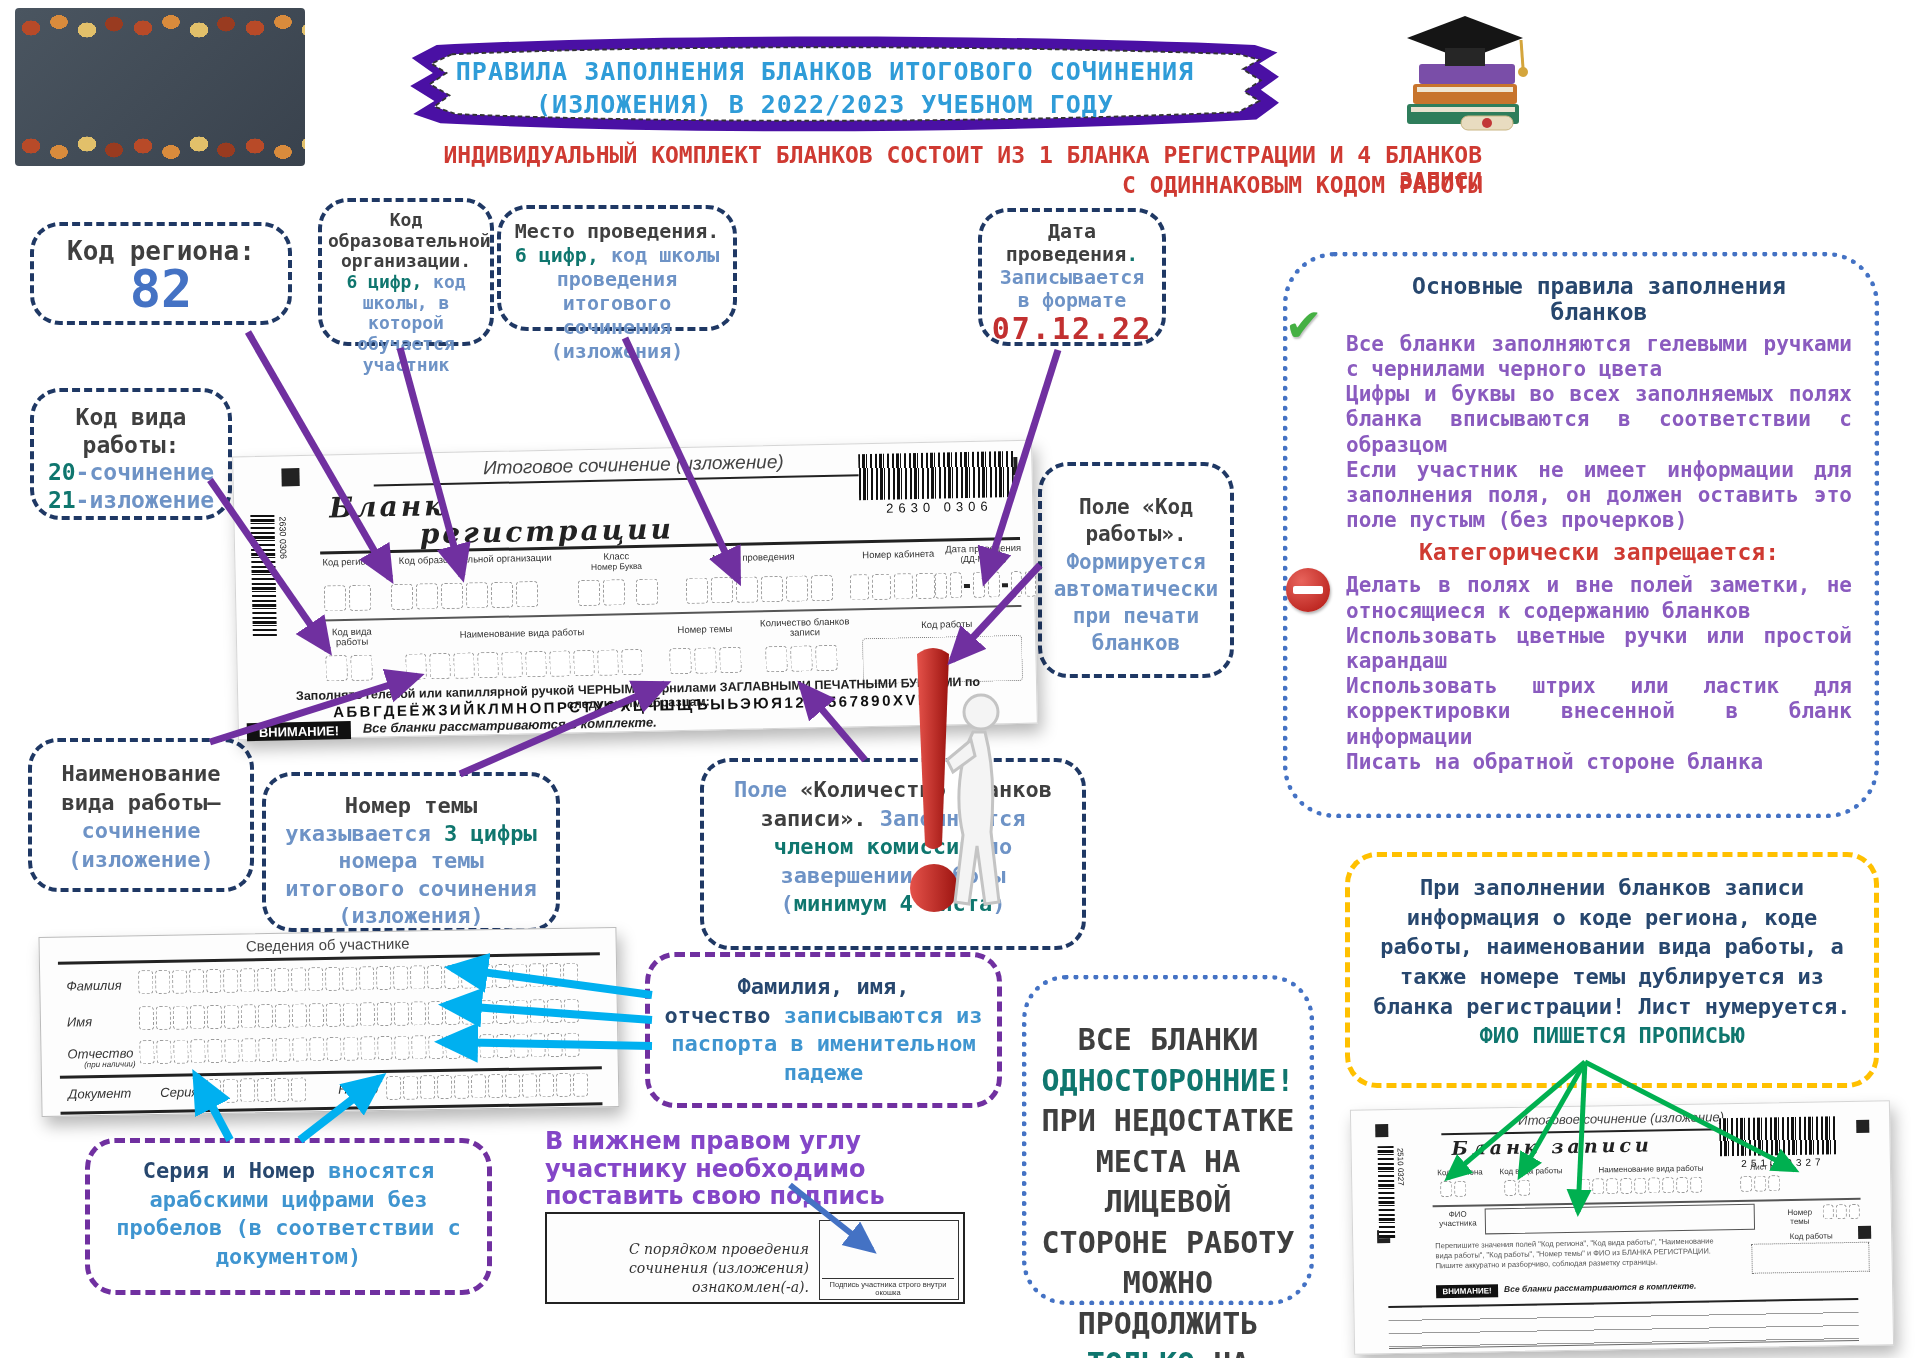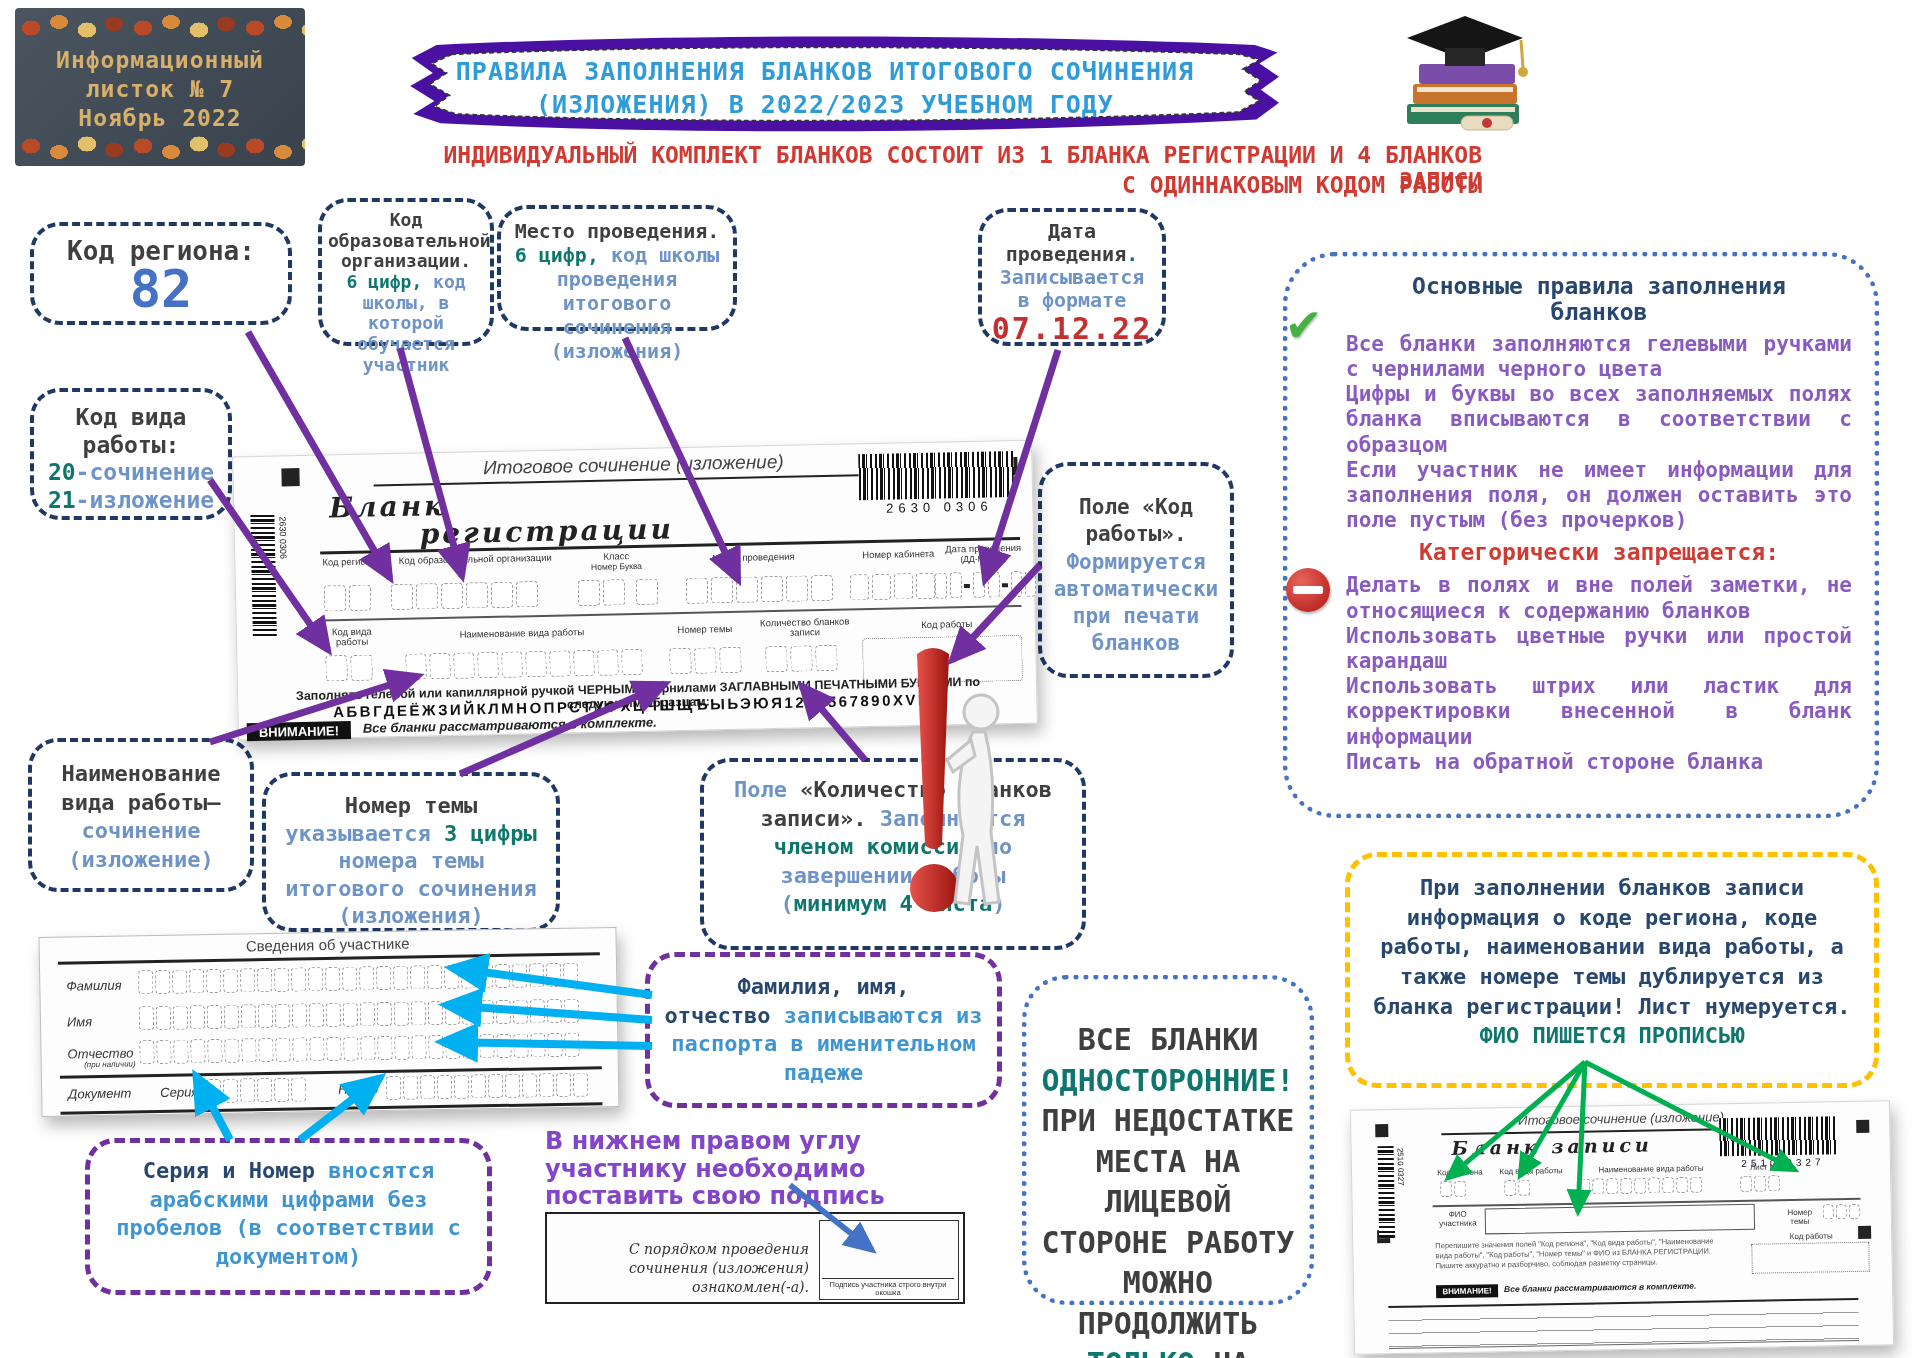--- a/index.html
+++ b/index.html
@@ -40,23 +40,20 @@
   .dash{position:absolute;width:6px;height:4px;background:#222}
 </style>
 </head>
 <body>
 
 <div class="stage">
 
   <div class="abs" style="left:15px;top:8px;width:290px;height:158px;background:linear-gradient(135deg,#4a5560,#39424d);border-radius:4px;overflow:hidden">
     <div class="leaves" style="top:0;height:38px"></div>
     <div class="leaves" style="bottom:0;height:40px;transform:scaleY(-1)"></div>
-    <div class="abs pre" style="left:0;top:38px;width:100%;text-align:center;color:#d9b06a;font-weight:bold;font-size:23px;line-height:1.25;letter-spacing:1px">Информационный
-листок № 7
-Ноябрь 2022</div>
   </div>
 
   <div class="abs" style="left:365px;top:30px;width:920px;height:112px">
     <svg width="920" height="112" viewBox="0 0 1220 120" preserveAspectRatio="none" style="position:absolute;left:0;top:0">
       <path d="M95,16 C400,4 820,4 1180,16 L1210,24 L1186,36 L1212,50 L1188,64 L1212,78 L1182,96 C820,112 400,112 100,100 L64,90 L92,76 L60,60 L90,46 L62,30 Z" fill="#4a10a4"></path>
       <path d="M115,26 C400,16 820,16 1160,26 L1186,32 L1164,42 L1188,54 L1166,66 L1186,76 L1158,88 C820,100 400,100 120,90 L92,82 L112,70 L86,58 L108,46 L88,36 Z" fill="#fff" stroke="#333" stroke-width="2" stroke-dasharray="6 4"></path>
     </svg>
     <div class="abs pre" style="left:0;top:26px;width:100%;text-align:center;color:#2f9cd8;font-weight:bold;font-size:25px;line-height:1.3;letter-spacing:1px">ПРАВИЛА ЗАПОЛНЕНИЯ БЛАНКОВ ИТОГОВОГО СОЧИНЕНИЯ
 (ИЗЛОЖЕНИЯ) В 2022/2023 УЧЕБНОМ ГОДУ</div>
   </div>

